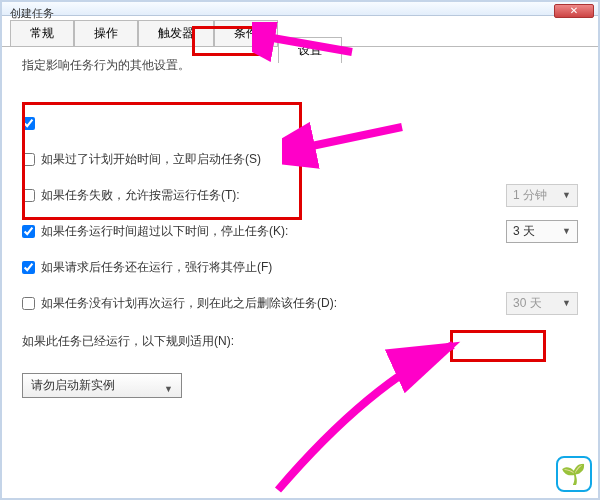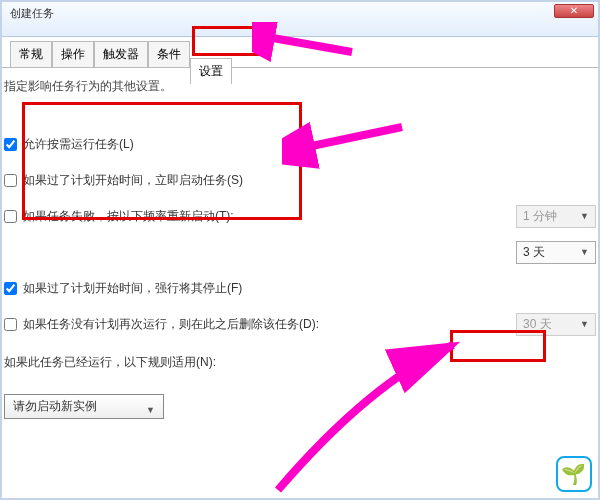--- a/index.html
+++ b/index.html
@@ -8,21 +8,21 @@
     font-size: 12px;
     background: #fff;
     width: 600px;
     height: 500px;
     position: relative;
     overflow: hidden;
     border: 2px solid #c4d4e8;
   }
   .titlebar {
     background: linear-gradient(#f7fbff, #e3eefb);
-    height: 35px;
+    height: 14px;
     border-bottom: 1px solid #b8c8dc;
     padding-left: 8px;
     line-height: 22px;
     font-size: 11px;
     color: #333;
     position: relative;
   }
   .close-btn {
     position: absolute;
     right: 4px; top: 2px;
@@ -35,35 +35,35 @@
     text-align: center;
     line-height: 12px;
   }
   .tabs {
     display: flex;
     padding: 4px 8px 0 8px;
     border-bottom: 1px solid #bbb;
     background: #fff;
   }
   .tab {
-    padding: 4px 8px;
+    padding: 4px 19px;
     border: 1px solid #bbb;
     border-bottom: none;
     margin-right: 0;
     background: #f5f5f5;
     font-size: 12px;
     position: relative;
   }
   .tab.active {
     background: #fff;
     top: 17px;
     text-align: center;
   }
   .content {
-    padding: 10px 2px;
+    padding: 10px 20px;
     color: #333;
   }
   .subtitle { margin-bottom: 14px; color: #444; }
   .row {
     display: flex;
     align-items: center;
     min-height: 34px;
     margin-bottom: 2px;
   }
   .row label {
@@ -71,21 +71,21 @@
     align-items: center;
     gap: 6px;
   }
   .row input[type=checkbox] { width:13px; height:13px; }
   .spacer { flex: 1; }
   .sel, .numbox {
     border: 1px solid #aaa;
     background: #fafafa;
     padding: 2px 6px;
     font-size: 12px;
-    width: 80px;
+    width: 72px;
     display: inline-flex;
     align-items: center;
     justify-content: space-between;
   }
   .sel.disabled, .numbox.disabled { color: #999; background:#f2f2f2; border-color:#ccc;}
   .caret { font-size: 9px; color:#555; }
   .numtail { font-size:12px; color:#888; margin-left:4px;}
   .group-redbox {
     position: absolute;
     border: 3px solid #e00000;
@@ -150,56 +150,59 @@
 </div>
 
 <div class="content">
   <div class="subtitle">指定影响任务行为的其他设置。</div>
 
   <div style="height:18px"></div>
 
   <div class="row">
     <label>
       <input type="checkbox" checked="" style="">
-      <span>允许按需运行任务(L)</span>
     </label>
   </div>
 
   <div class="row">
     <label>
       <input type="checkbox" style="">
       <span>如果过了计划开始时间，立即启动任务(S)</span>
     </label>
   </div>
 
   <div class="row">
     <label>
       <input type="checkbox" style="">
-      <span>如果任务失败，按以下频率重新启动(T):</span>
+      <span>如果任务失败，允许按需运行任务(T):</span>
     </label>
     <div class="spacer"></div>
     <div class="sel disabled">
       <span>1 分钟</span>
       <span class="caret">▼</span>
     </div>
   </div>
 
 
   <div class="row">
+    <label>
+      <input type="checkbox" checked="" style="">
+      <span>如果任务运行时间超过以下时间，停止任务(K):</span>
+    </label>
     <div class="spacer"></div>
     <div class="sel">
       <span>3 天</span>
       <span class="caret">▼</span>
     </div>
   </div>
 
   <div class="row">
     <label>
       <input type="checkbox" checked="" style="">
-      <span>如果过了计划开始时间，强行将其停止(F)</span>
+      <span>如果请求后任务还在运行，强行将其停止(F)</span>
     </label>
   </div>
 
   <div class="row">
     <label>
       <input type="checkbox" style="">
       <span>如果任务没有计划再次运行，则在此之后删除该任务(D):</span>
     </label>
     <div class="spacer"></div>
     <div class="sel disabled">

